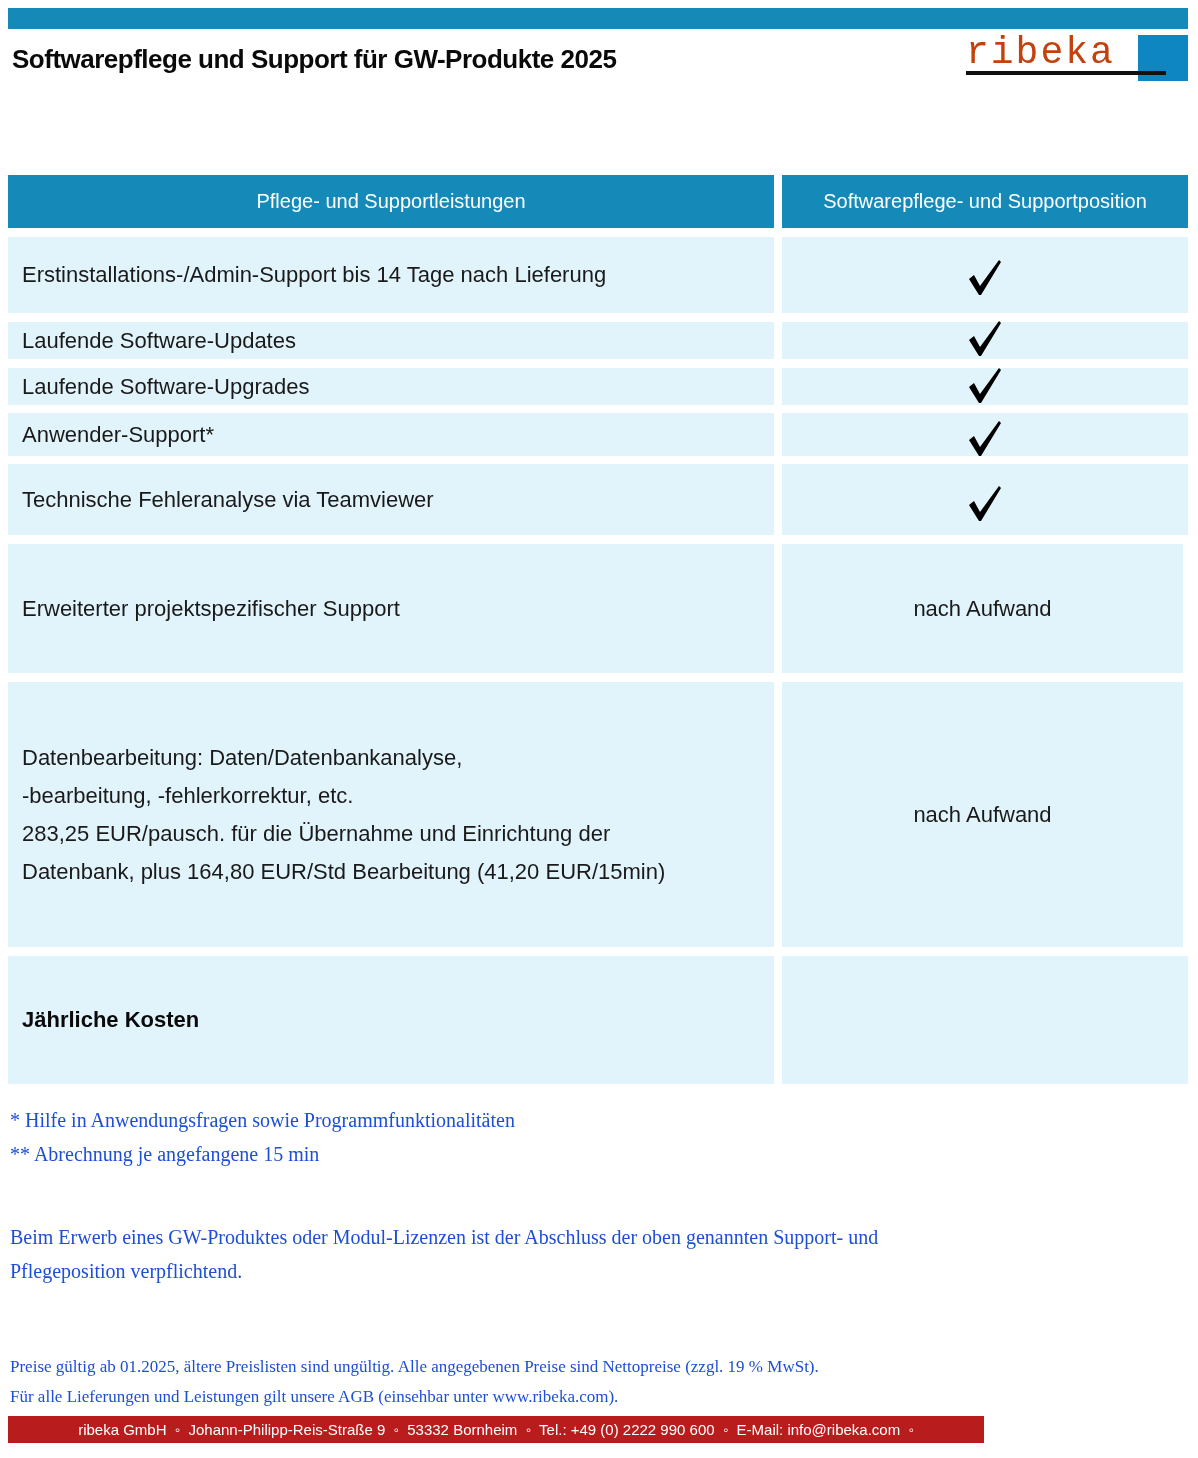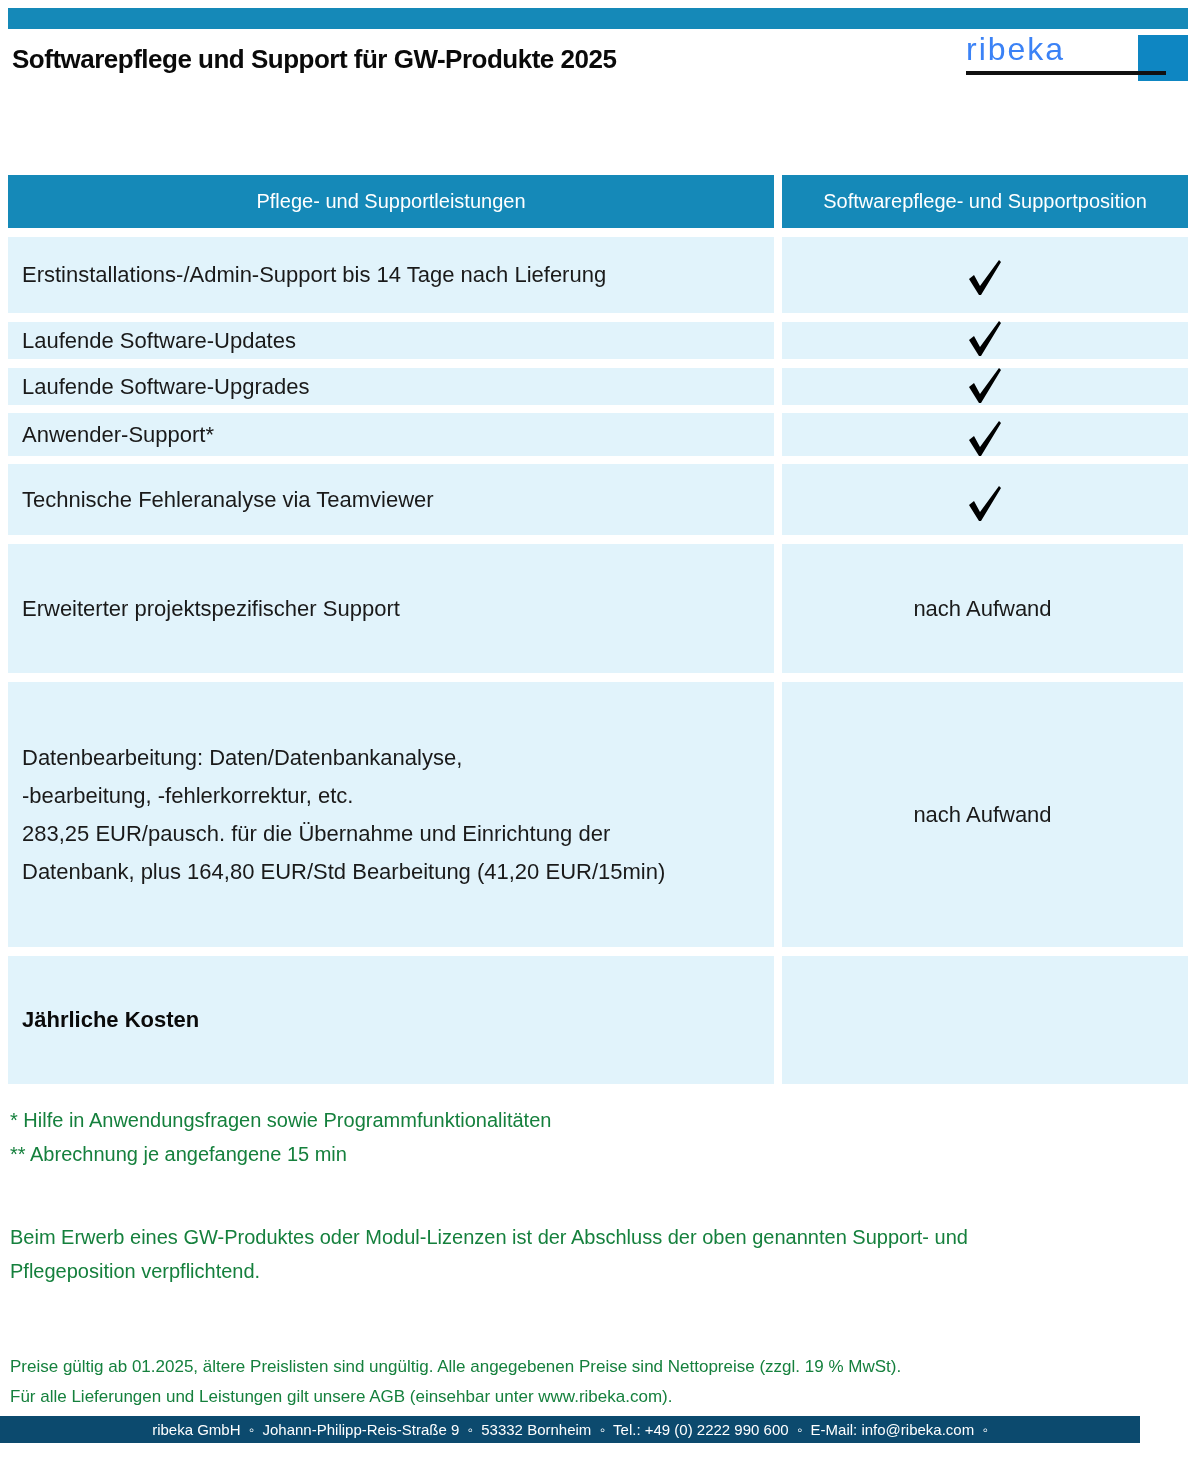--- a/index.html
+++ b/index.html
@@ -3,34 +3,34 @@
 <meta charset="utf-8">
 <style>
   * { box-sizing: border-box; margin: 0; padding: 0; }
   html, body { width: 1198px; height: 1458px; background: #ffffff; overflow: hidden; }
   body { position: relative; font-family: "DejaVu Sans", "Liberation Sans", sans-serif; color: #111; }
   .abs { position: absolute; }
   .topbar { left: 8px; top: 8px; width: 1180px; height: 21px; background: #1589b8; }
   .title { left: 12px; top: 44px; font-size: 26px; font-weight: bold; letter-spacing: -0.5px; color: #0a0a0a; white-space: nowrap; font-family: "Liberation Sans", sans-serif; }
   .logo { left: 966px; top: 35px; width: 222px; height: 46px; }
   .logo-square { position: absolute; left: 172px; top: 0; width: 50px; height: 46px; background: #0e86c2; }
-  .logo-text { position: absolute; left: 0; top: -4px; font-family: Liberation Sans, sans-serif; font-size: 32px; letter-spacing: 2px; color: #3b82f6; }
+  .logo-text { position: absolute; left: 0; top: -4px; font-family: Liberation Mono, monospace; font-size: 38px; letter-spacing: 2px; color: #c2410c; }
   .logo-line { position: absolute; left: 0; top: 36px; width: 200px; height: 4px; background: #111; }
 
   .cell { position: absolute; background: #e1f3fb; }
   .hdr { background: #1589b8; color: #ffffff; font-size: 20px; display: flex; align-items: center; justify-content: center; font-family: "Liberation Sans", sans-serif; }
   .lefttext { padding-left: 14px; display: flex; align-items: center; font-size: 22px; color: #1a1a1a; font-family: "Liberation Sans", sans-serif; }
   .lefttext .lines { line-height: 38px; }
   .centertext { display: flex; align-items: center; justify-content: center; text-align: center; font-size: 22px; color: #1a1a1a; font-family: "Liberation Sans", sans-serif; line-height: 38px; }
   .bold { font-weight: bold; color: #0a0a0a; }
   .check { position: absolute; left: 50%; transform: translateX(-50%); width: 34px; height: 38px; }
 
-  .note { left: 10px; font-size: 20px; color: #15803d; font-family: Liberation Sans, sans-serif; white-space: nowrap; }
+  .note { left: 10px; font-size: 20px; color: #1d4ed8; font-family: Liberation Serif, serif; white-space: nowrap; }
   .small { font-size: 17px; }
-  .footer { left: 0; top: 1416px; width: 1140px; height: 27px; background: #0c4a6e; color: #ffffff; font-size: 15px; display: flex; align-items: center; justify-content: center; font-family: "Liberation Sans", sans-serif; white-space: pre; }
+  .footer { left: 8px; top: 1416px; width: 976px; height: 27px; background: #b91c1c; color: #ffffff; font-size: 15px; display: flex; align-items: center; justify-content: center; font-family: "Liberation Sans", sans-serif; white-space: pre; }
 </style>
 </head>
 <body>
 
 <div class="abs topbar"></div>
 <h1 class="abs title">Softwarepflege und Support für GW-Produkte 2025</h1>
 <div class="abs logo">
   <div class="logo-square"></div>
   <div class="logo-text">ribeka</div>
   <div class="logo-line"></div>

